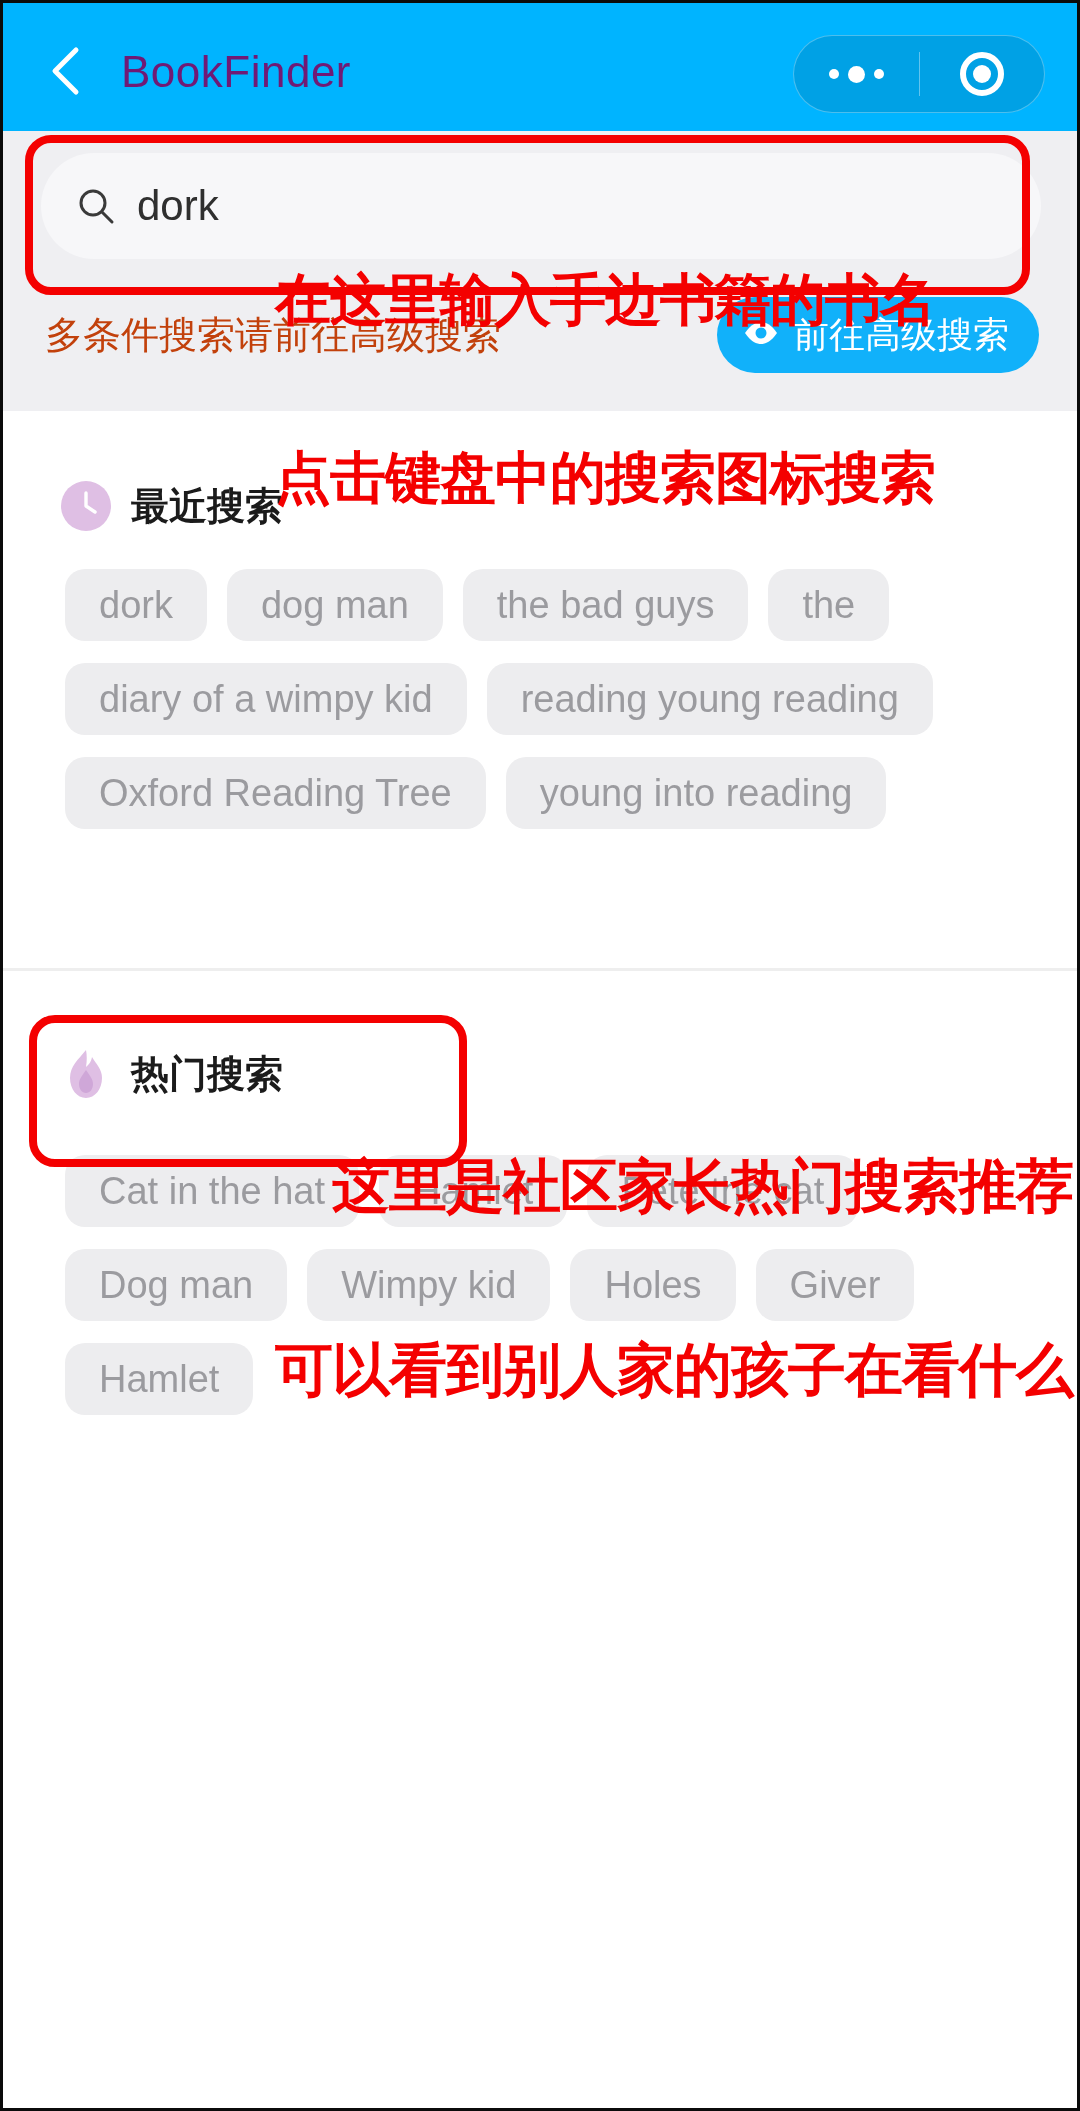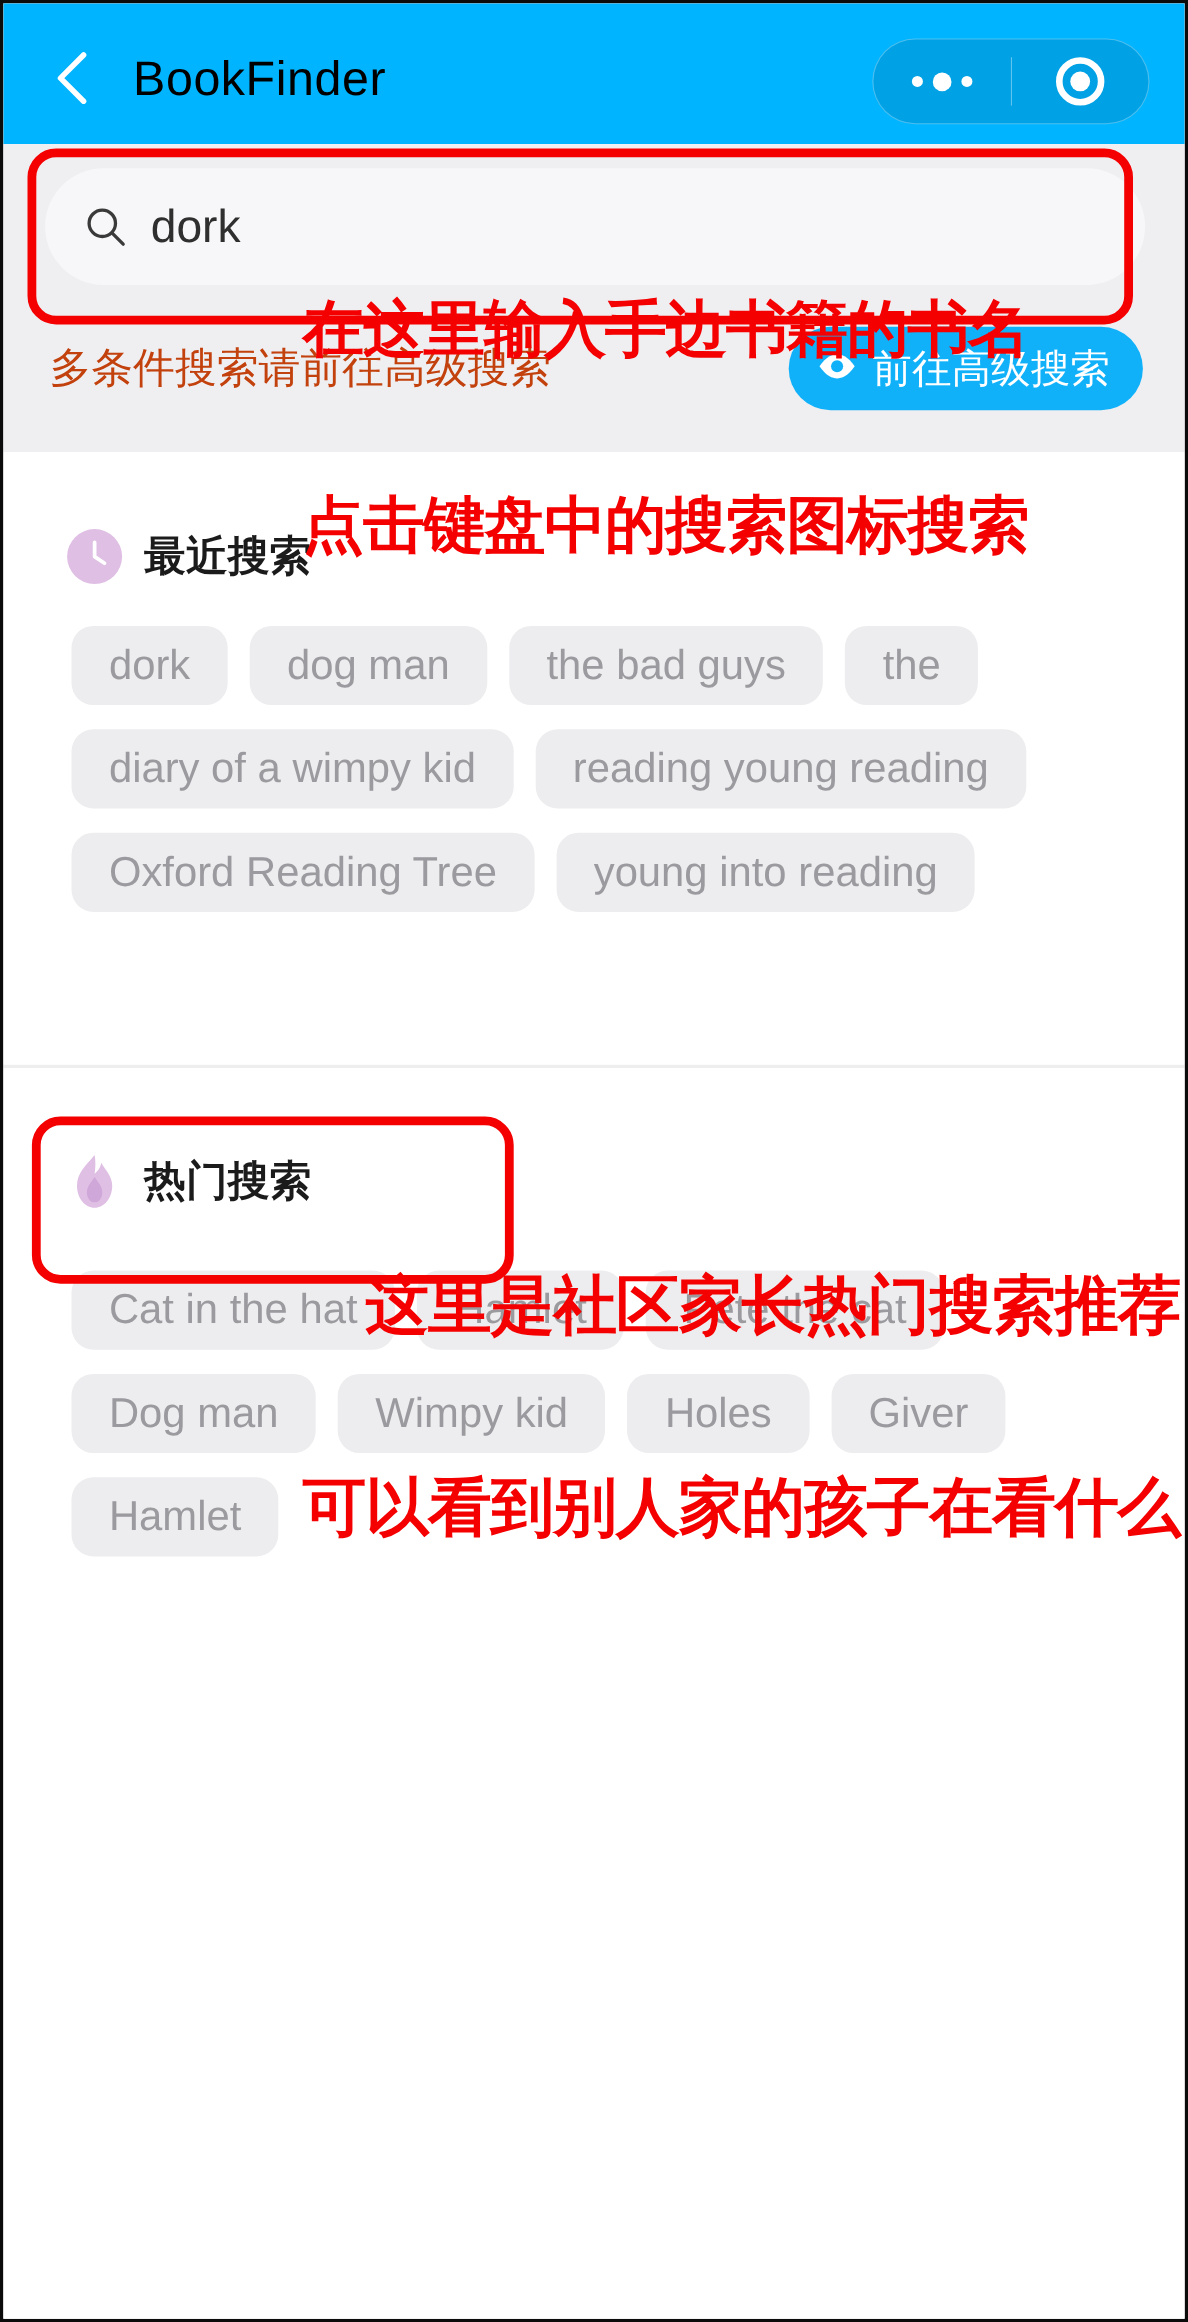--- a/index.html
+++ b/index.html
@@ -33,21 +33,21 @@
     left: 40px; top: 44px;
     width: 44px; height: 48px;
     display: flex; align-items: center; justify-content: center;
   }
   .nav-back svg { display: block; }
   .nav-title {
     position: absolute;
     left: 118px; top: 46px;
     font-size: 44px;
     font-weight: 400;
-    color: #000000;
+    color: #701a75;
     letter-spacing: 0.5px;
     line-height: 46px;
   }
   .capsule {
     position: absolute;
     right: 32px; top: 32px;
     width: 252px; height: 78px;
     background: rgba(0,0,0,0.10);
     border: 1px solid rgba(255,255,255,0.30);
     border-radius: 39px;

